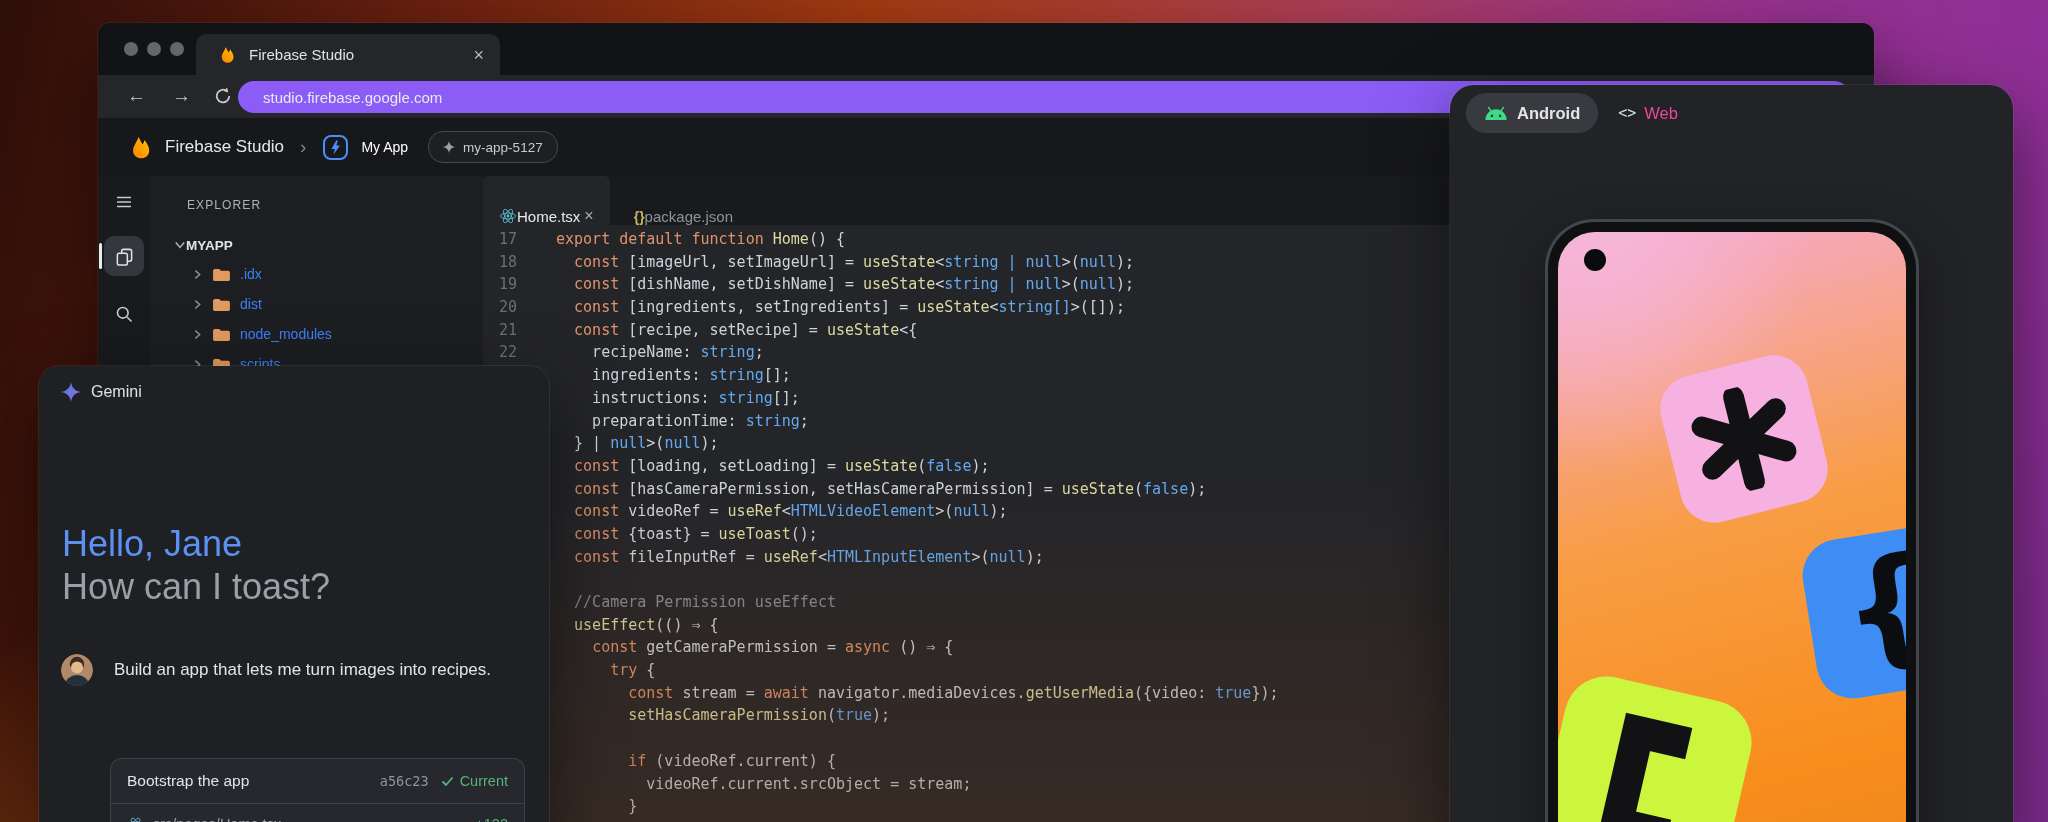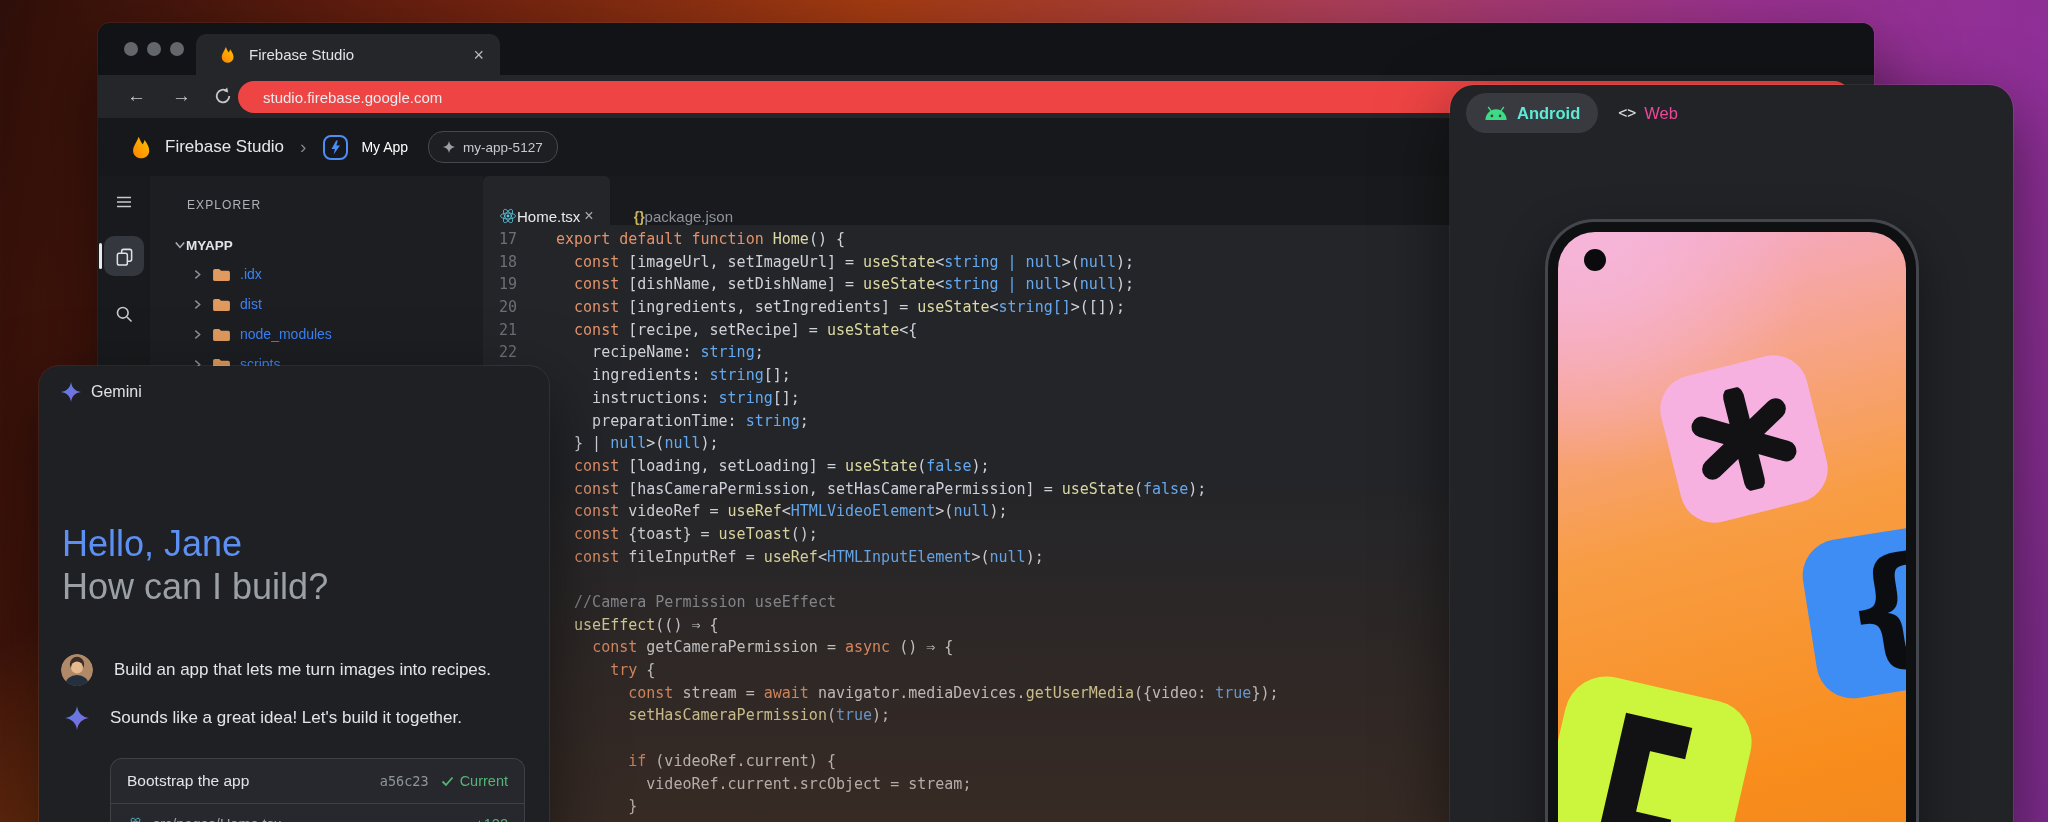--- a/index.html
+++ b/index.html
@@ -14,21 +14,21 @@
   .window{position:absolute;left:98px;top:23px;width:1776px;height:799px;background:#242629;
     border-radius:12px 12px 0 0;box-shadow:0 0 0 1px rgba(255,255,255,.05),0 30px 80px rgba(0,0,0,.55);}
   .tabstrip{position:absolute;left:0;top:0;right:0;height:52px;background:#121316;border-radius:12px 12px 0 0;}
   .light{position:absolute;top:19px;width:14px;height:14px;border-radius:50%;background:#63666b;}
   .btab{position:absolute;left:98px;top:11px;width:304px;height:41px;background:#242629;
     border-radius:10px 10px 0 0;display:flex;align-items:center;padding:0 16px 0 22px;gap:12px;box-sizing:border-box;}
   .btab-title{font-size:15px;color:#dfe2e6;flex:1;}
   .btab-close{color:#b7bbc1;font-size:18px;line-height:1;}
   .urlrow{position:absolute;left:0;top:52px;right:0;height:43px;background:#242629;}
   .navic{position:absolute;top:10px;color:#c6c9cd;font-size:19px;line-height:22px;}
-  .urlpill{position:absolute;left:140px;top:6px;height:32px;width:1612px;background:#ef4444;border-radius:16px;
+  .urlpill{position:absolute;left:140px;top:6px;height:32px;width:1612px;background:#8b5cf6;border-radius:16px;
     display:flex;align-items:center;padding-left:25px;font-size:15px;color:#e8eaed;box-sizing:border-box;}
   .appheader{position:absolute;left:0;top:95px;right:0;height:58px;background:#17181b;
     display:flex;align-items:center;padding-left:30px;box-sizing:border-box;}
   .ah-product{font-size:17px;color:#e5e8eb;margin-left:11px;}
   .ah-sep{font-size:19px;color:#80868e;margin-left:16px;}
   .ah-appicon{margin-left:16px;}
   .ah-project{font-size:14px;font-weight:normal;color:#ffffff;margin-left:12px;}
   .ah-badge{margin-left:20px;height:30px;border:1px solid #45484e;border-radius:15px;background:rgba(255,255,255,.03);
     display:flex;align-items:center;gap:8px;padding:0 14px;color:#c6cad0;font-size:13.5px;}
 
@@ -83,21 +83,21 @@
   .gm-status{display:flex;align-items:center;gap:6px;color:#57b376;font-size:14.5px;}
   .gm-file-row{height:40px;display:flex;align-items:center;padding:0 16px;gap:9px;}
   .gm-file{font-size:14.5px;color:#9ba1a8;flex:1;}
   .gm-diff{font-size:14.5px;color:#57b376;}
 
   
   .device{position:absolute;left:1450px;top:85px;width:563px;height:760px;background:#222327;border-radius:24px;
     box-shadow:0 0 0 1px rgba(255,255,255,.07),0 24px 70px rgba(0,0,0,.5);z-index:4;}
   .toggles{position:absolute;left:16px;top:8px;display:flex;align-items:center;}
   .pill{height:40px;border-radius:20px;background:#383a40;display:flex;align-items:center;gap:9px;padding:0 18px;}
-  .pill-label{font-size:16.5px;font-weight:bold;color:#5eead4;}
+  .pill-label{font-size:16.5px;font-weight:bold;color:#e5e5e5;}
   .webbtn{display:flex;align-items:center;gap:8px;margin-left:20px;}
   .web-ic{font-size:15px;color:#d9dcdf;font-family:"DejaVu Sans Mono",monospace;}
   .web-label{font-size:16.5px;color:#ec4899;font-weight:500;}
   .phone{position:absolute;left:98px;top:137px;width:368px;height:680px;background:#0f1012;border-radius:46px;
     box-shadow:0 0 0 3px #43464c,0 18px 50px rgba(0,0,0,.45);}
   .screen{position:absolute;left:10px;top:10px;right:10px;bottom:10px;border-radius:37px;overflow:hidden;
     background:
      radial-gradient(130% 75% at 10% 0%, #f6b6d9 0%, rgba(246,182,217,0) 48%),
      linear-gradient(165deg,#f5abd4 0%,#f89d44 45%,#f88d1c 80%,#ef861f 100%);}
   .cam{position:absolute;left:26px;top:17px;width:22px;height:22px;border-radius:50%;background:#0b0b0d;}
@@ -303,45 +303,33 @@
               <stop offset="1" stop-color="#8a64d6"></stop>
             </linearGradient>
           </defs>
         <path d="M12 0 C13 7 17 11 24 12 C17 13 13 17 12 24 C11 17 7 13 0 12 C7 11 11 7 12 0 Z" fill="url(#gg1)"></path>
       </svg>
       <span class="gm-title">Gemini</span>
     </div>
 
     <div class="gm-hello">
       <div class="l1">Hello, Jane</div>
-      <div class="l2">How can I build?</div>
+      <div class="l2">How can I toast?</div>
     </div>
 
     <div class="gm-row" style="top:288px">
       <svg class="avatar" viewBox="0 0 32 32">
         <circle cx="16" cy="16" r="16" fill="#b08968"></circle>
         <circle cx="16" cy="10" r="7.2" fill="#3a2d26"></circle>
         <circle cx="16" cy="13.5" r="6" fill="#e6b98f"></circle>
         <ellipse cx="16" cy="30" rx="11.5" ry="9" fill="#25303d"></ellipse>
       </svg>
       <span class="gm-msg">Build an app that lets me turn images into recipes.</span>
     </div>
 
-    <div class="gm-row" style="top:340px">
-      <svg width="24" height="24" viewBox="0 0 24 24" style="flex:none;margin-left:4px">
-        <defs>
-            <linearGradient id="gg2" x1="0" y1="0" x2="1" y2="1">
-          <stop offset="0" stop-color="#4e86ec"></stop>
-              <stop offset="1" stop-color="#8a64d6"></stop>
-            </linearGradient>
-          </defs>
-        <path d="M12 0 C13 7 17 11 24 12 C17 13 13 17 12 24 C11 17 7 13 0 12 C7 11 11 7 12 0 Z" fill="url(#gg2)"></path>
-      </svg>
-      <span class="gm-msg">Sounds like a great idea! Let's build it together.</span>
-    </div>
 
     <div class="gm-card">
       <div class="gm-card-head">
         <span class="gm-card-title">Bootstrap the app</span>
         <span class="gm-commit">a56c23</span>
         <span class="gm-status">
           <svg width="13" height="11" viewBox="0 0 13 11">
             <path d="M1.5 5.5 L5 9 L11.5 1.5" fill="none" stroke="#57b376" stroke-width="1.8"></path>
           </svg>
           <span>Current</span>

